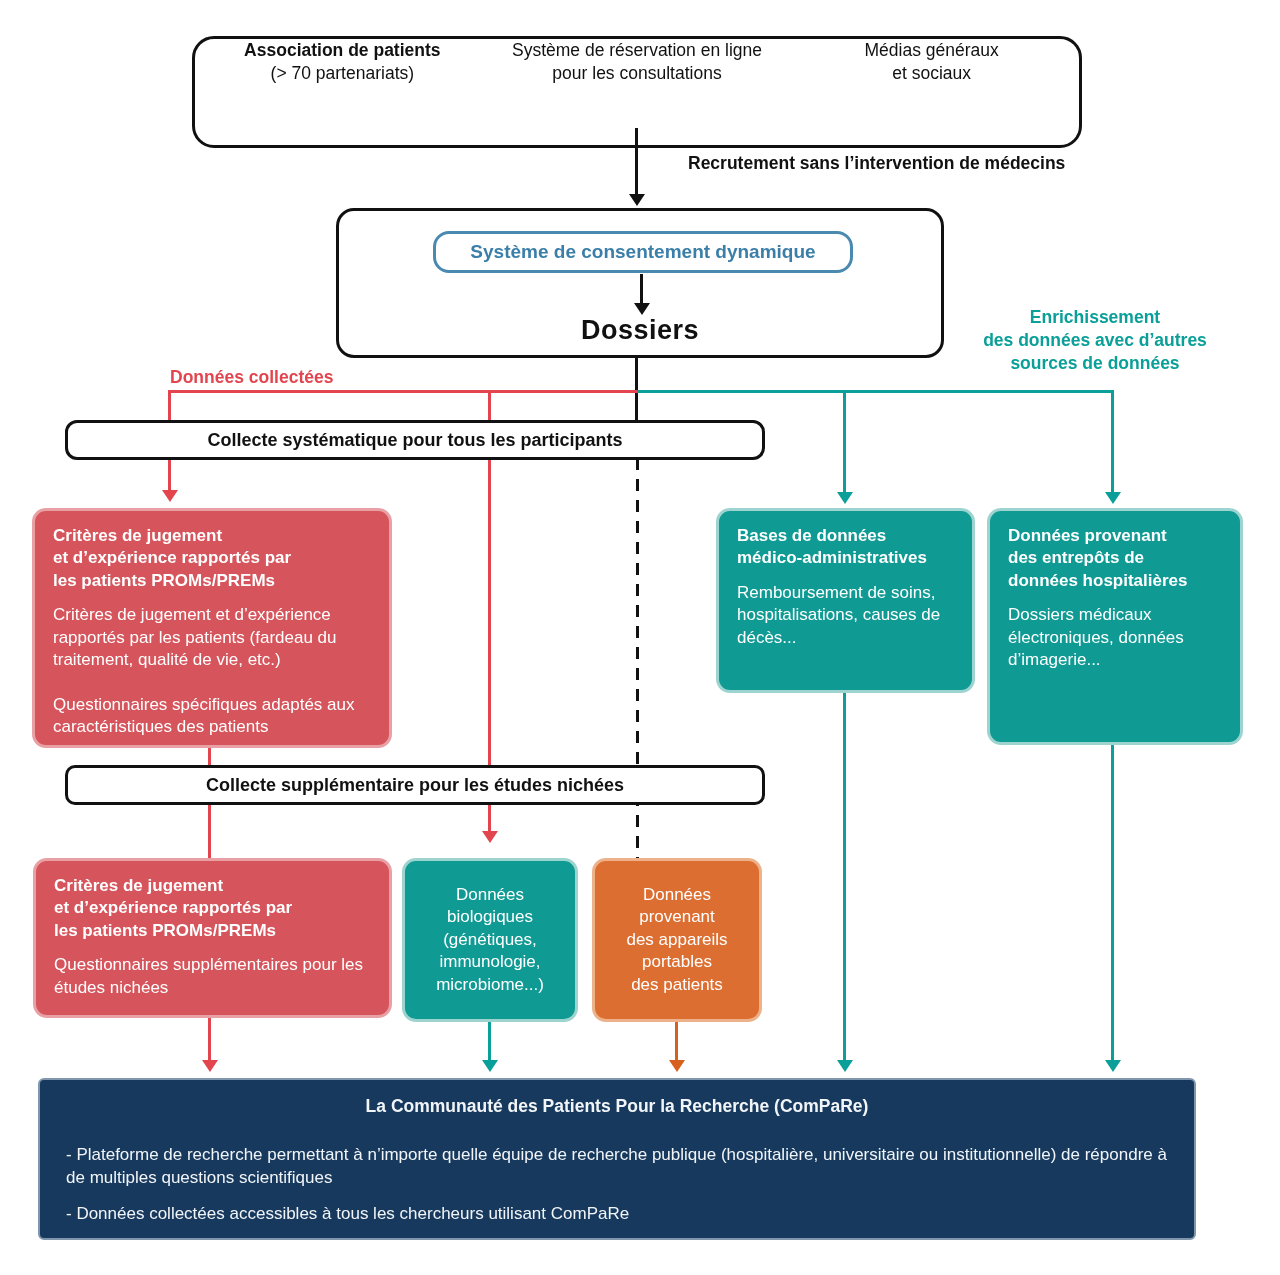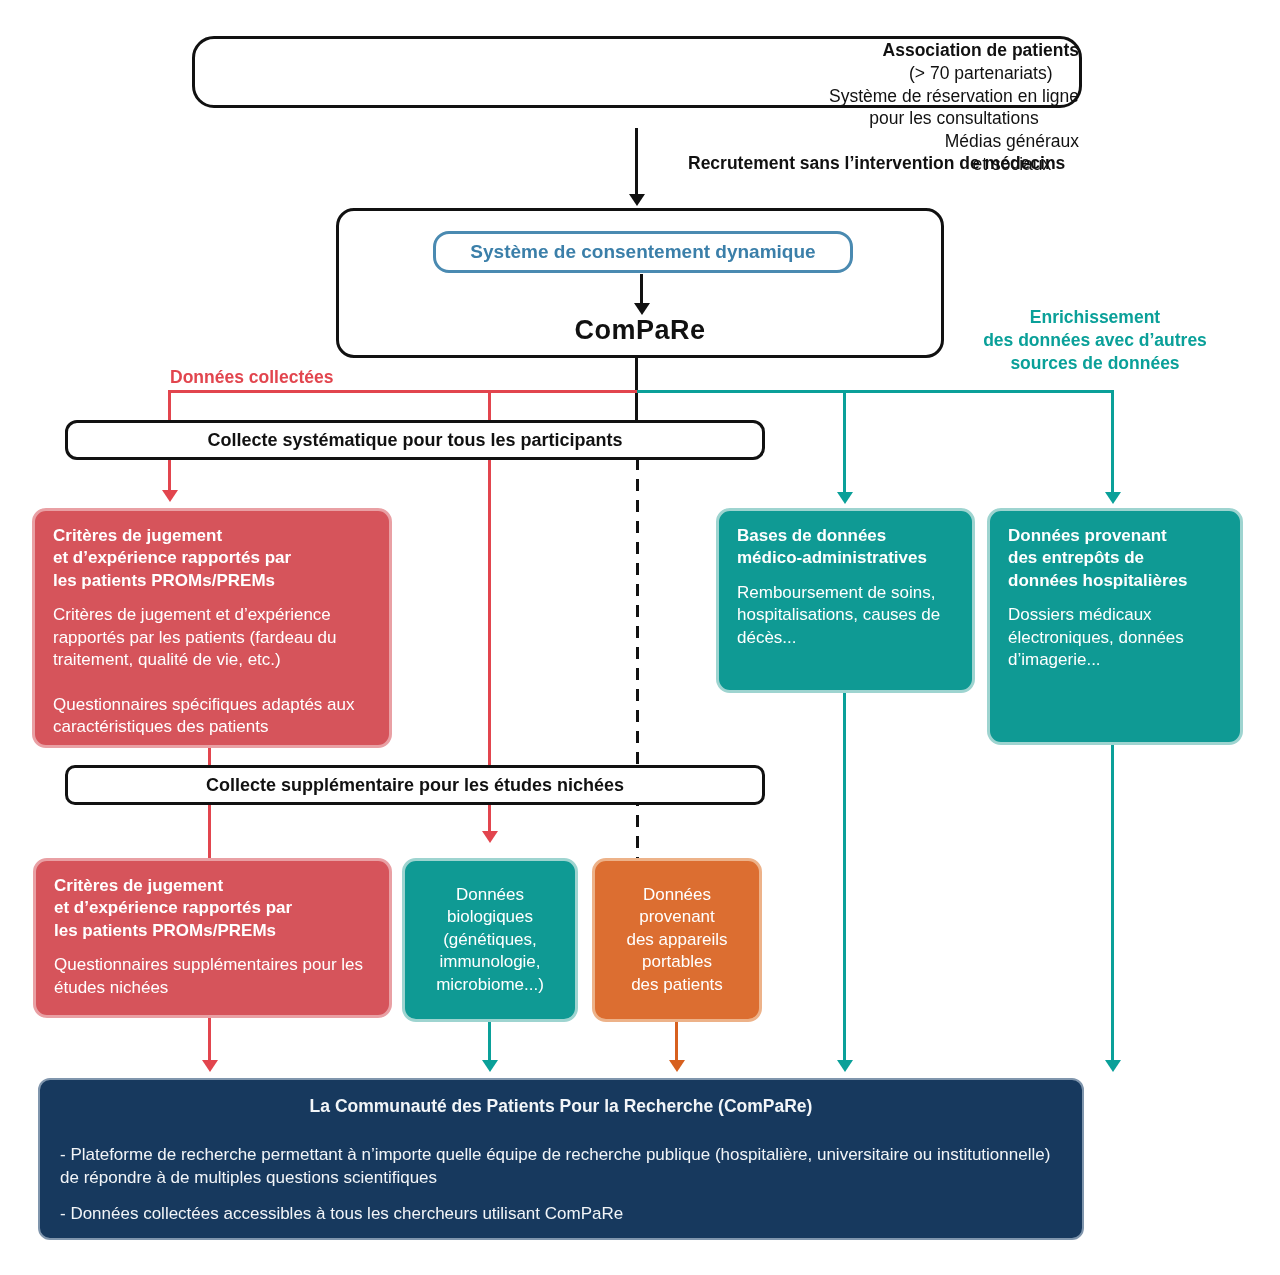--- a/index.html
+++ b/index.html
@@ -7,21 +7,21 @@
     position:relative;width:1280px;height:1275px;background:#fff;
     font-family:"Liberation Sans","DejaVu Sans",sans-serif;color:#111;
     overflow:hidden;
   }
   .prewrap{white-space:pre-line;}
   
   .outline-box{
     position:absolute;background:#fff;border:3.5px solid #111;border-radius:22px;
     box-sizing:border-box;
   }
-  .source-box{left:192px;top:36px;width:890px;height:72px;display:flex;align-items:flex-end;flex-direction:column;}
+  .source-box{left:192px;top:36px;width:890px;height:112px;display:flex;align-items:flex-start;}
   .source-item{flex:1;text-align:center;font-size:17.5px;line-height:1.3;}
   .source-item .b{font-weight:bold;}
   .compare-box{left:336px;top:208px;width:608px;height:150px;border-radius:18px;}
   .consent-box{
     position:absolute;left:94px;top:20px;width:420px;height:42px;box-sizing:border-box;
     border:3px solid var(--blue_border);border-radius:16px;background:#fff;
     display:flex;align-items:center;justify-content:center;
     color:var(--blue_text);font-weight:bold;font-size:19px;
   }
   .compare-title{
@@ -47,23 +47,23 @@
   .teal-box{background:var(--teal_fill);border:3px solid var(--teal_border);}
   .orange-box{background:var(--orange_fill);border:3px solid var(--orange_border);}
   .box-proms-main{left:32px;top:508px;width:360px;height:240px;}
   .box-admin-db{left:716px;top:508px;width:259px;height:185px;}
   .box-hospital-data{left:987px;top:508px;width:256px;height:237px;}
   .box-proms-nested{left:33px;top:858px;width:359px;height:160px;}
   .box-biological{left:402px;top:858px;width:176px;height:164px;display:flex;align-items:center;justify-content:center;text-align:center;}
   .box-wearables{left:592px;top:858px;width:170px;height:164px;display:flex;align-items:center;justify-content:center;text-align:center;}
   
   .footer-box{
-    position:absolute;left:38px;top:1078px;width:1046px;height:162px;box-sizing:border-box;
-    background:var(--navy_fill);border:2px solid var(--navy_border);border-radius:12px;
-    color:#f2f5f8;padding:14px 20px;font-size:17px;line-height:1.4;z-index:2;
+    position:absolute;left:38px;top:1078px;width:1158px;height:162px;box-sizing:border-box;
+    background:var(--navy_fill);border:2px solid var(--navy_border);border-radius:6px;
+    color:#f2f5f8;padding:14px 26px;font-size:17px;line-height:1.4;z-index:2;
   }
   .footer-title{text-align:center;font-weight:bold;font-size:17.5px;margin-bottom:24px;}
   .footer-bullet{margin-top:12px;}
   
   .flabel{position:absolute;font-weight:bold;font-size:17.5px;line-height:1.3;}
   .recruitment-label{left:688px;top:152px;color:#111;}
   .collected-label{left:170px;top:366px;color:var(--red_line);}
   .enrichment-label{left:950px;top:306px;width:290px;text-align:center;color:var(--teal_line);}
   
   .vline,.hline{position:absolute;z-index:1;}
@@ -140,21 +140,21 @@
     <div class="source-item b prewrap">Médias généraux
 et sociaux</div>
   </div>
 
   <div class="flabel recruitment-label">Recrutement sans l’intervention de médecins</div>
 
   <div class="outline-box compare-box">
     <div class="consent-box">Système de consentement dynamique</div>
     <div class="vline black" style="left:301px;top:63px;height:33px;"></div>
     <div class="arr" style="left:295px;top:92px;"></div>
-    <div class="compare-title">ComPaRe</div>
+    <div class="compare-title">Dossiers</div>
   </div>
 
   <div class="flabel collected-label">Données collectées</div>
   <div class="flabel enrichment-label prewrap">Enrichissement
 des données avec d’autres
 sources de données</div>
 
   <div class="bar bar-systematic">Collecte systématique pour tous les participants</div>
   <div class="bar bar-supplementary">Collecte supplémentaire pour les études nichées</div>
 

